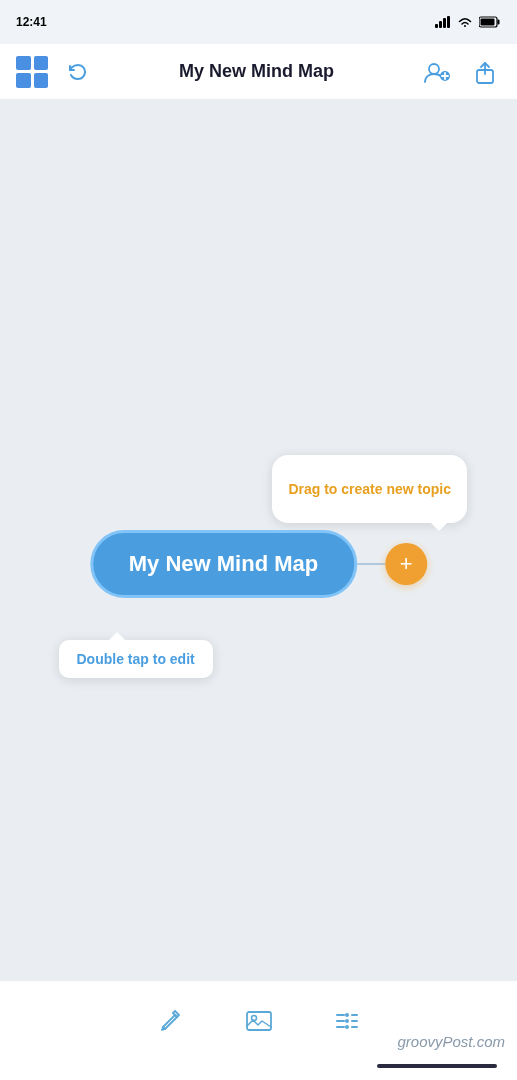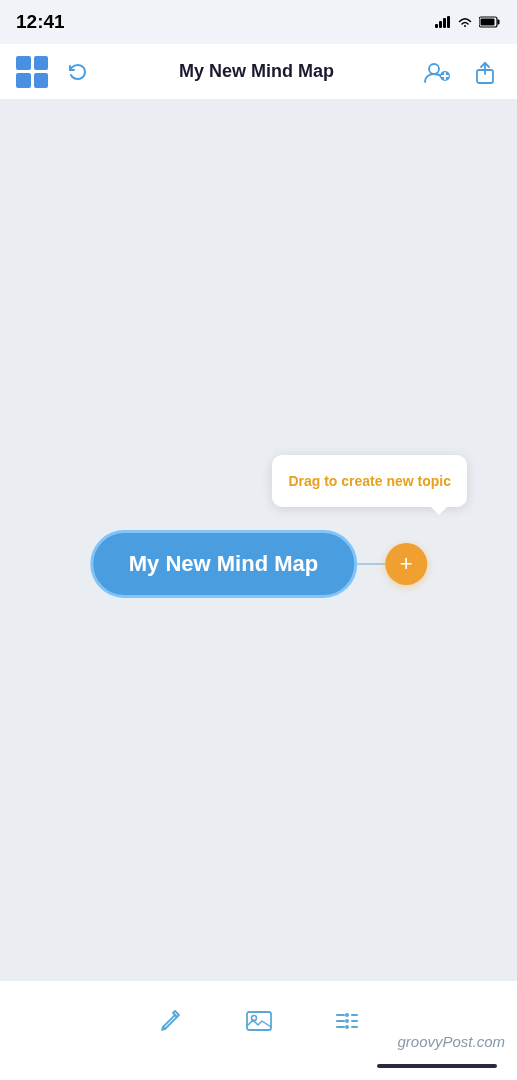--- a/index.html
+++ b/index.html
@@ -18,21 +18,21 @@
     .status-bar {
       height: 44px;
       background: #f0f4f8;
       display: flex;
       align-items: center;
       justify-content: space-between;
       padding: 0 16px;
     }
 
     .status-time {
-      font-size: 19px;
+      font-size: 12px;
       font-weight: 600;
       color: #000;
     }
 
     .status-icons {
       display: flex;
       gap: 6px;
       align-items: center;
     }
 
@@ -109,22 +109,22 @@
       bottom: 100px;
       background: #eaeef3;
     }
 
     
     .tooltip-drag {
       position: absolute;
       top: 355px;
       right: 50px;
       background: #ffffff;
-      border-radius: 10px;
-      padding: 17px 16px;
+      border-radius: 16px;
+      padding: 25px 16px;
       box-shadow: 0 2px 12px rgba(0,0,0,0.12);
       white-space: nowrap;
     }
 
     .tooltip-drag::after {
       content: '';
       position: absolute;
       bottom: -8px;
       right: 20px;
       width: 0;
@@ -364,20 +364,23 @@
   <div class="mindmap-container">
     <div class="mindmap-node">
       <span class="mindmap-node-text">My New Mind Map</span>
     </div>
     <div class="connector-line"></div>
     <div class="add-btn">
       <span class="add-btn-icon">+</span>
     </div>
   </div>
 
+  <div class="tooltip-edit">
+    <span class="tooltip-edit-text">Double tap to edit</span>
+  </div>
 
 </div>
 
 <div class="bottom-toolbar">
   <div class="toolbar-icons">
 
     <div class="toolbar-icon-btn">
       <svg width="28" height="28" viewBox="0 0 28 28" fill="none">
         <path d="M8 22 L5 23 L6 20 L18 8 L20 10 Z" stroke="#5aa8d8" stroke-width="1.8" fill="none" stroke-linejoin="round"></path>
         <path d="M16 6 L18 4 L22 8 L20 10 Z" stroke="#5aa8d8" stroke-width="1.8" fill="none" stroke-linejoin="round"></path>

